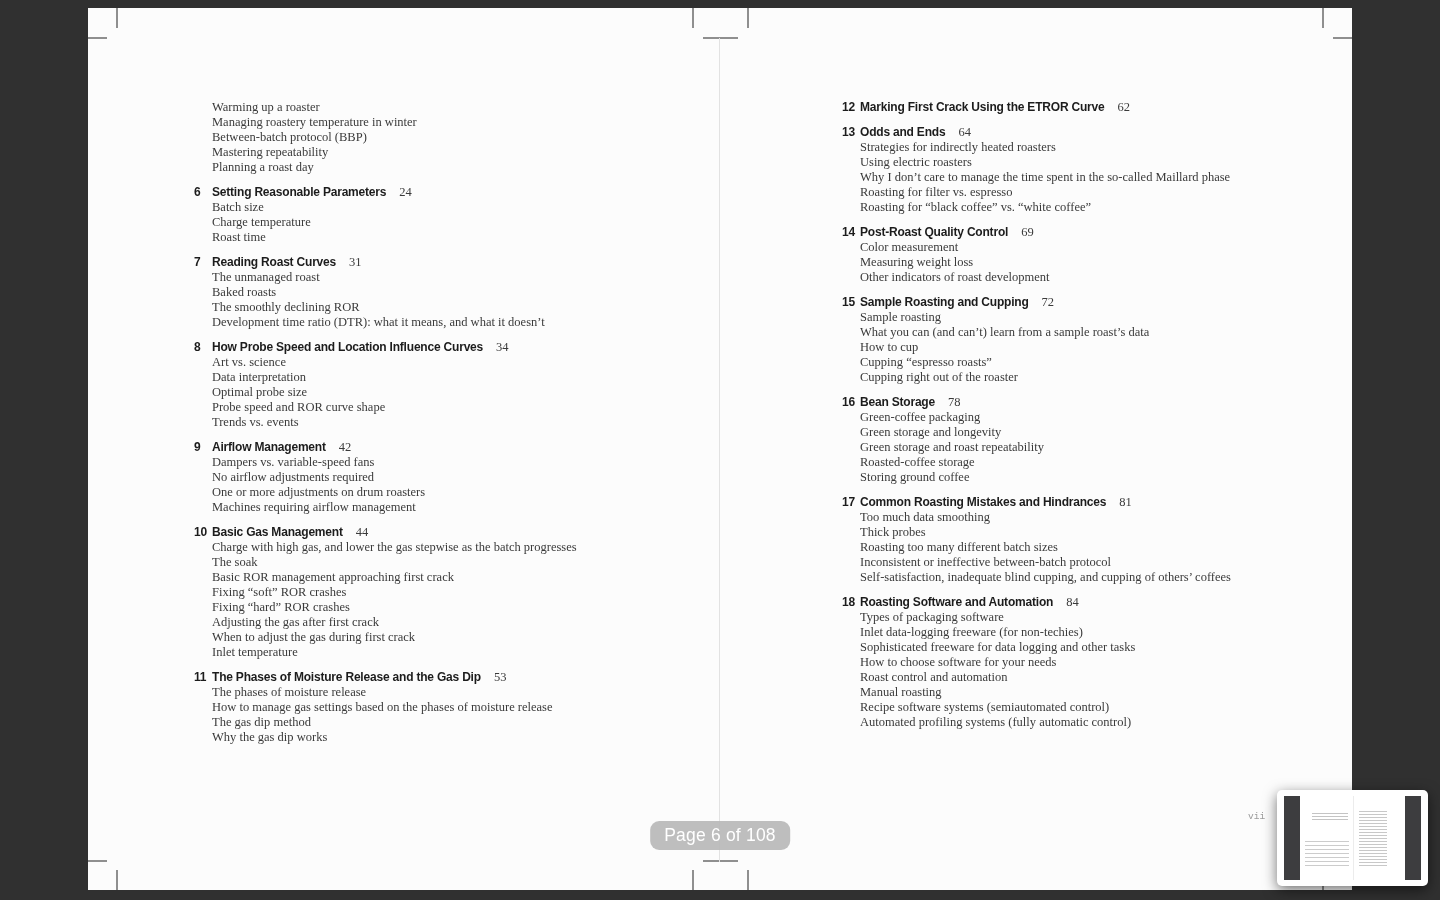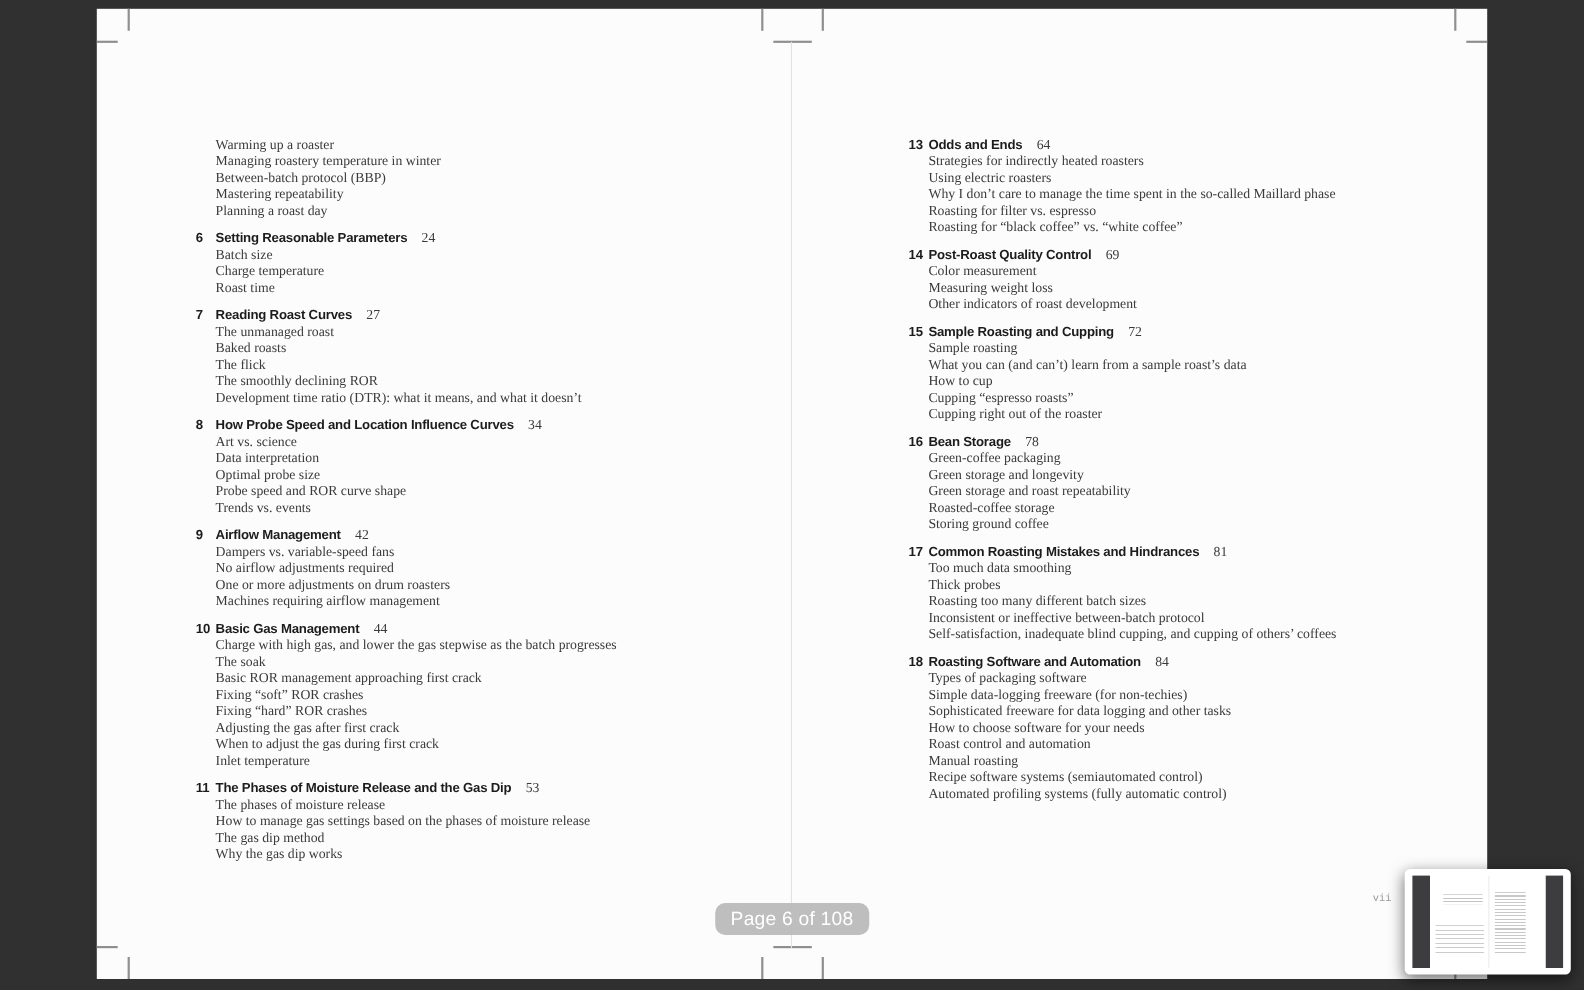--- a/index.html
+++ b/index.html
@@ -13,22 +13,22 @@
     position:absolute;left:88px;top:8px;width:1264px;height:882px;
     background:#fcfcfc;
   }
   .spine{
     position:absolute;left:631px;top:30px;width:1px;height:824px;
     background:#e2e2e2;
   }
   .mark{position:absolute;background:#8f8f8f;}
   
   .toc-col{
-    position:absolute;top:116px;
-    font-size:12.5px;line-height:15px;color:#3a3a3a;
+    position:absolute;top:92px;
+    font-size:12.5px;line-height:15px;color:#3a3a3a;margin-left:16px;
   }
   #left-col{left:90px;width:600px;}
   #right-col{left:738px;width:580px;}
   .chapter + .chapter{margin-top:10px;}
   .chapter-heading{
     display:flex;align-items:baseline;
     font-family:"Liberation Sans", sans-serif;
     font-weight:bold;font-size:12px;letter-spacing:-0.2px;color:#1c1c1c;
   }
   .ch-num{width:18px;flex:none;}
@@ -121,26 +121,25 @@
           <div class="subitem">Batch size</div>
           <div class="subitem">Charge temperature</div>
           <div class="subitem">Roast time</div>
         </div>
   </div>
 
   <div class="chapter">
     <div class="chapter-heading">
       <span class="ch-num">7</span>
       <span class="ch-title">Reading Roast Curves</span>
-      <span class="ch-page">27</span>
+      <span class="ch-page">31</span>
     </div>
     <div class="subitems">
           <div class="subitem">The unmanaged roast</div>
           <div class="subitem">Baked roasts</div>
-          <div class="subitem">The flick</div>
           <div class="subitem">The smoothly declining ROR</div>
           <div class="subitem">Development time ratio (DTR): what it means, and what it doesn’t</div>
         </div>
   </div>
 
   <div class="chapter">
     <div class="chapter-heading">
       <span class="ch-num">8</span>
       <span class="ch-title">How Probe Speed and Location Influence Curves</span>
       <span class="ch-page">34</span>
@@ -194,20 +193,28 @@
     </div>
     <div class="subitems">
           <div class="subitem">The phases of moisture release</div>
           <div class="subitem">How to manage gas settings based on the phases of moisture release</div>
           <div class="subitem">The gas dip method</div>
           <div class="subitem">Why the gas dip works</div>
         </div>
   </div>
 </div>
   <div class="toc-col" id="right-col">
+  <div class="chapter">
+    <div class="chapter-heading">
+      <span class="ch-num">12</span>
+      <span class="ch-title">Marking First Crack Using the ETROR Curve</span>
+      <span class="ch-page">62</span>
+    </div>
+    <div class="subitems"></div>
+  </div>
 
   <div class="chapter">
     <div class="chapter-heading">
       <span class="ch-num">13</span>
       <span class="ch-title">Odds and Ends</span>
       <span class="ch-page">64</span>
     </div>
     <div class="subitems">
           <div class="subitem">Strategies for indirectly heated roasters</div>
           <div class="subitem">Using electric roasters</div>
@@ -276,21 +283,21 @@
   </div>
 
   <div class="chapter">
     <div class="chapter-heading">
       <span class="ch-num">18</span>
       <span class="ch-title">Roasting Software and Automation</span>
       <span class="ch-page">84</span>
     </div>
     <div class="subitems">
           <div class="subitem">Types of packaging software</div>
-          <div class="subitem">Simple data-logging freeware (for non-techies)</div>
+          <div class="subitem">Inlet data-logging freeware (for non-techies)</div>
           <div class="subitem">Sophisticated freeware for data logging and other tasks</div>
           <div class="subitem">How to choose software for your needs</div>
           <div class="subitem">Roast control and automation</div>
           <div class="subitem">Manual roasting</div>
           <div class="subitem">Recipe software systems (semiautomated control)</div>
           <div class="subitem">Automated profiling systems (fully automatic control)</div>
         </div>
   </div>
 </div>
 </div>

